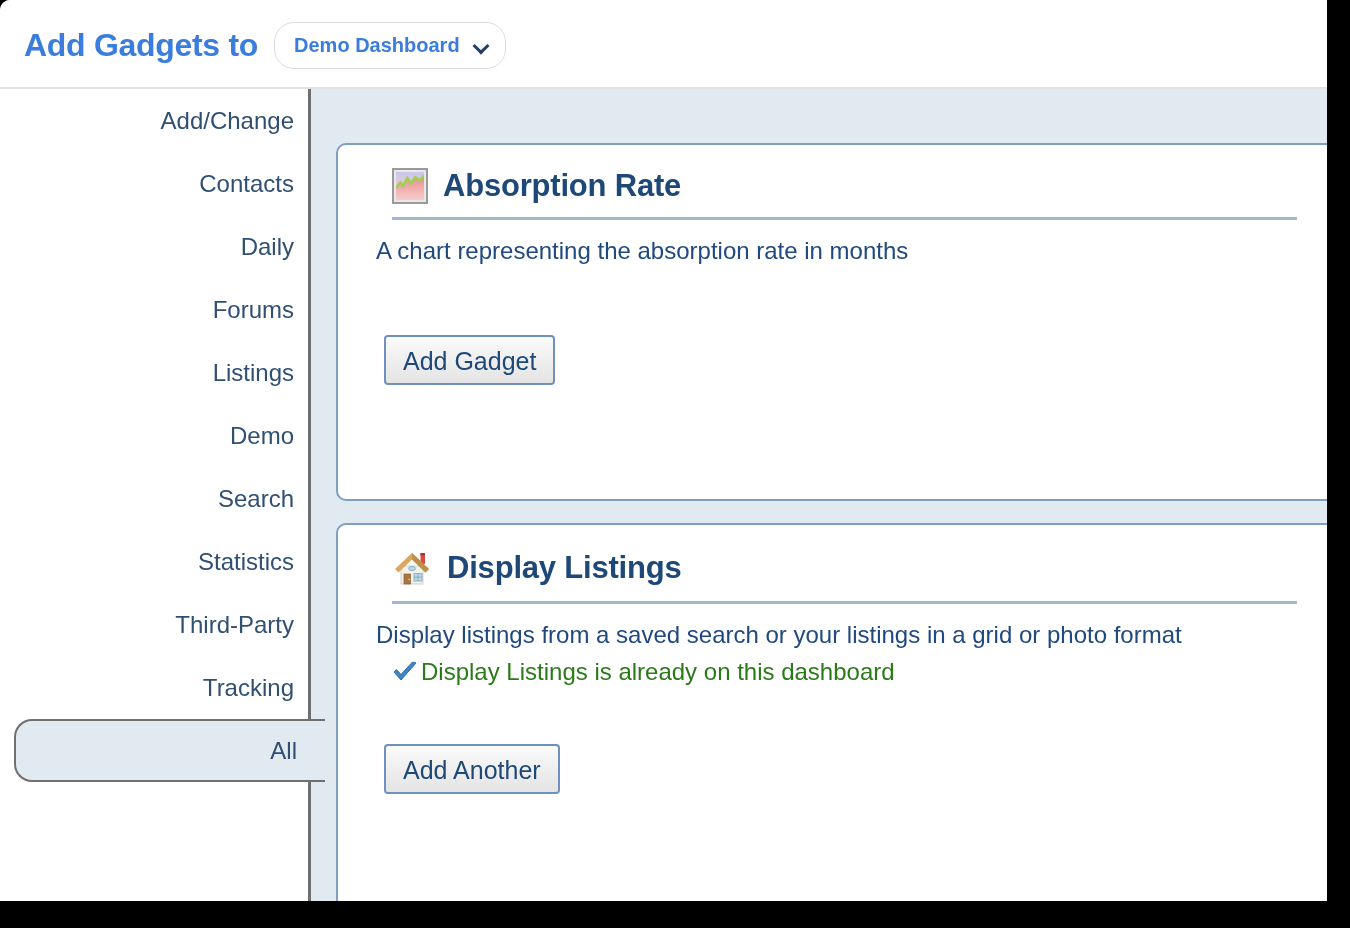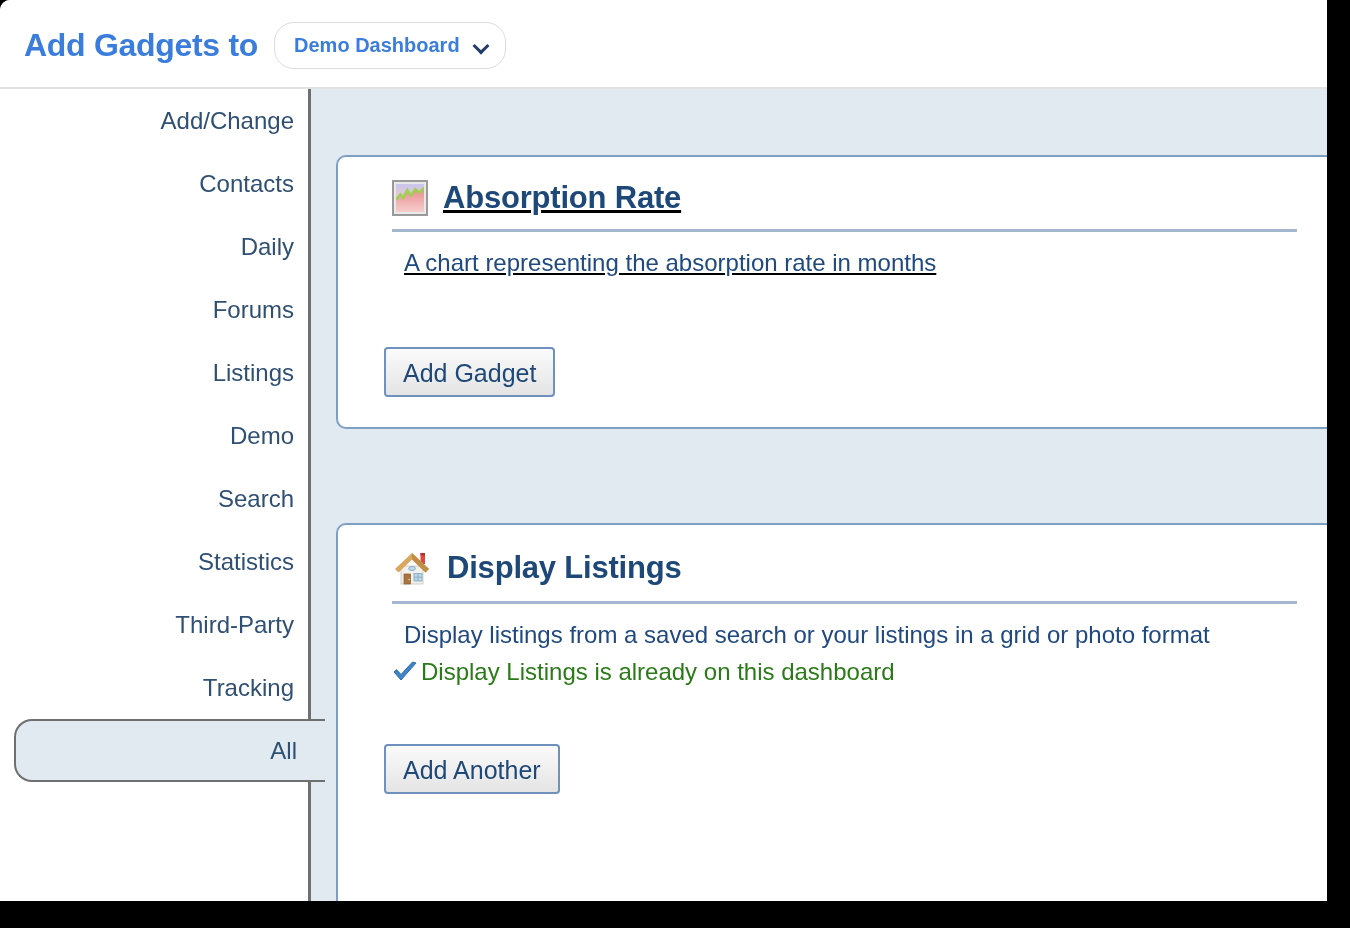--- a/index.html
+++ b/index.html
@@ -159,21 +159,21 @@
 
   .gadget-card {
     position: absolute;
     left: 25px;
     width: 1010px;
     background: #ffffff;
     border: 2px solid #7e9fc4;
     border-radius: 10px;
     box-sizing: border-box;
   }
-  #card-absorption { top: 66px; height: 274px; text-decoration: underline; }
+  #card-absorption { top: 54px; height: 358px; }
   #card-listings   { top: 434px; height: 440px; }
 
   .card-head {
     display: flex;
     align-items: center;
     gap: 15px;
     padding: 23px 0 0 54px;
   }
   .card-title {
     font-size: 31px;
@@ -182,21 +182,21 @@
     white-space: nowrap;
     letter-spacing: -0.2px;
   }
   .card-divider {
     margin: 13px 0 0 54px;
     width: 905px;
     height: 3px;
     background: #a3b8ce;
   }
   .card-desc {
-    margin: 17px 0 0 66px;
+    margin: 17px 0 0 38px;
     font-size: 24px;
     color: #20497f;
     white-space: nowrap;
   }
   .card-status {
     margin: 9px 0 0 54px;
     display: flex;
     align-items: center;
     gap: 3px;
     font-size: 24px;

